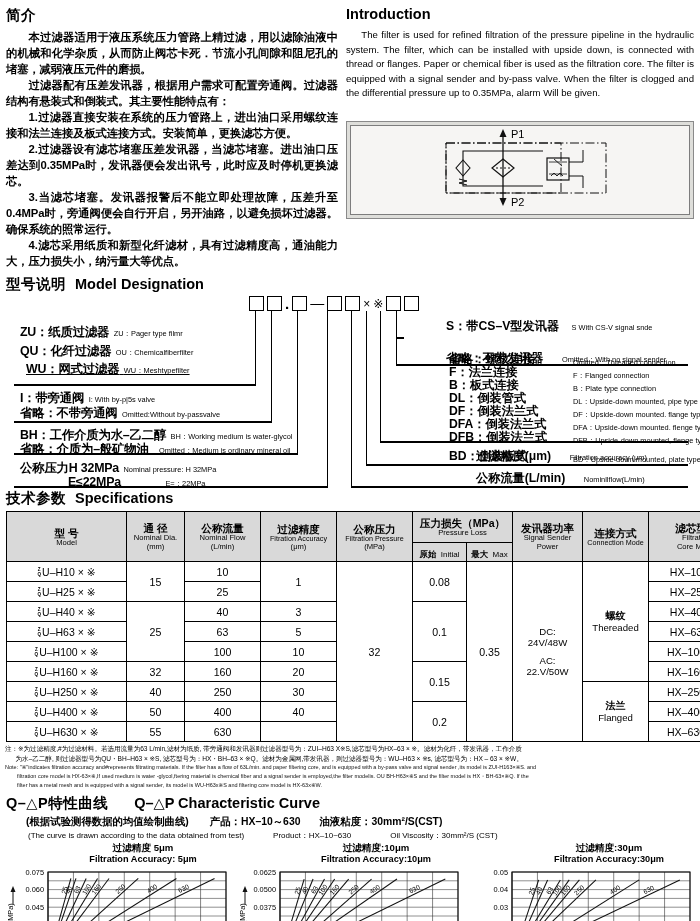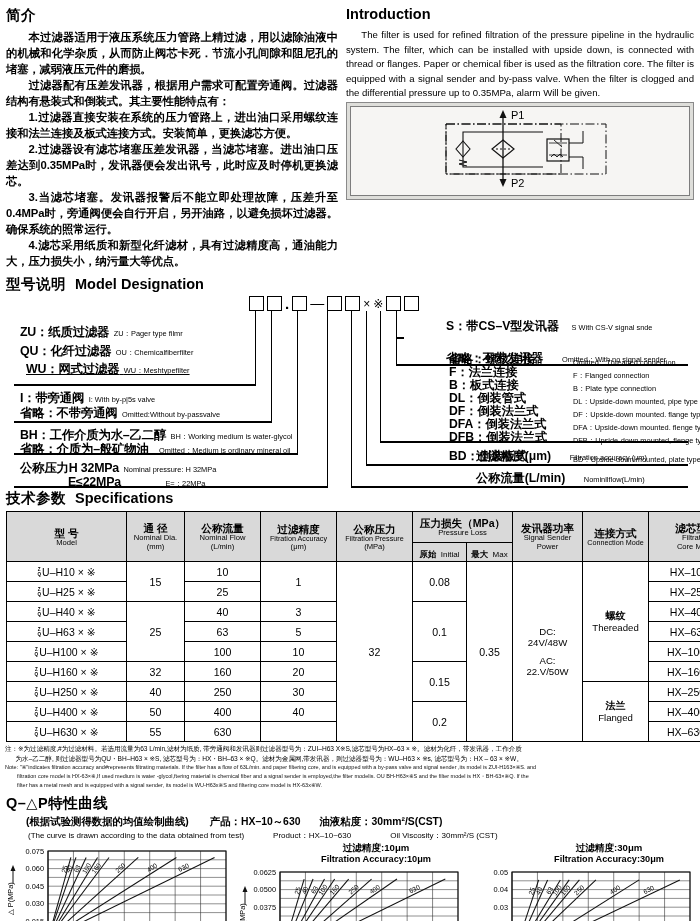--- a/index.html
+++ b/index.html
@@ -24,21 +24,21 @@
     margin:0;font-size:11.3px;line-height:1.42;text-align:justify;
     text-indent:2em;font-weight:bold;letter-spacing:-0.1px;
   }
   .intro-en p{
     margin:0;font-size:9.6px;line-height:1.52;text-align:justify;
     text-indent:1.6em;
   }
 
   
   .diagram-box{
-    margin-top:1px;border:1px solid #8a8a8a;background:#0369a1;
+    margin-top:20px;border:1px solid #8a8a8a;background:#0369a1;
     box-shadow:inset 0 0 0 3px #dededa;padding:3px;
   }
   .diagram-inner{border:1px solid #7d7d7d;background:#f6f5f3;height:88px;position:relative;}
 
   
   .md-wrap{position:relative;margin-top:6px;padding:0 6px;}
   .md-diagram{position:relative;height:190px;margin-top:2px;}
   .boxrow{position:absolute;top:0;left:243px;display:flex;align-items:center;gap:3px;font-size:13px;}
   .sq{width:13px;height:13px;border:1.3px solid #000;display:inline-block;}
   .dotc{font-size:15px;line-height:11px;font-weight:bold;}
@@ -534,35 +534,40 @@
     <div class="note-cn">注：※为过滤精度,#为过滤材料。若选用流量为63 L/min,滤材为纸质, 带旁通阀和发讯器则过滤器型号为：ZUI–H63 X※S,滤芯型号为HX–63 × ※。滤材为化纤，带发讯器，工作介质</div>
     <div class="note-cn" style="text-indent:1.6em;">为水–乙二醇, 则过滤器型号为QU・BH–H63 × ※S, 滤芯型号为：HX・BH–63 × ※Q。滤材为金属网,带发讯器，则过滤器型号为：WU–H63 × ※s, 滤芯型号为：HX – 63 × ※W。</div>
     <div class="note-en">Note: "※"indicates filtration accuracy and#represents filtrating materials. If the filter has a flow of 63L/min. and paper filtering core, and is equipped with a by-pass valve and signal sender ,its model is ZUI-H163×※S.  and</div>
     <div class="note-en" style="text-indent:2.2em;">filtration core model is HX-63×※,If used medium is water -glycol,ftering material is chemical fiber and a signal sender is employed,the filter modelis. OU BH-H63×※S and the filter model is HX・BH-63×※Q. If the</div>
     <div class="note-en" style="text-indent:2.2em;">filter has a metal mesh and is equipped with a signal sender, its model is WU-H63x※S and filtering core model is HX-63x※W.</div>
   </div>
 
   <div class="cv-head">
     <div class="sec-title" style="gap:26px;">
       <span class="h-cn">Q–△P特性曲线</span>
+      <span class="h-en">Q–△P Characteristic Curve</span>
     </div>
     <div class="cv-line2" style="padding-left:20px;margin-top:2px;">
       <span class="cv-sub-cn">(根据试验测得数据的均值绘制曲线)</span>
       <span class="cv-sub-cn" style="margin-left:10px;">产品：HX–10～630</span>
       <span class="cv-sub-cn" style="margin-left:8px;">油液粘度：30mm²/S(CST)</span>
     </div>
     <div class="cv-line3" style="margin-top:1px;">
       <span class="cv-sub-en">(The curve is drawn according to the data obtained from test)</span>
       <span class="cv-sub-en" style="margin-left:18px;">Product：HX–10~630</span>
       <span class="cv-sub-en" style="margin-left:28px;">Oil Viscosity：30mm²/S (CST)</span>
     </div>
   </div>
 
   <div class="charts">
     <div class="chart">
+      <div class="ch-ttl" style="padding-left:50px;">
+        <span class="c1">过滤精度 5μm</span>
+        <span class="c2">Filtration Accuracy: 5μm</span>
+      </div>
       <svg id="svg0" width="232" height="128" viewBox="0 0 232 128">
           <line x1="46" y1="8" x2="46" y2="96" stroke="#333" stroke-width="1.1"></line>
           <text x="46" y="107" font-size="7.6" text-anchor="middle" font-family="Liberation Sans, sans-serif">0</text>
           <line x1="71.42857142857143" y1="8" x2="71.42857142857143" y2="96" stroke="#333" stroke-width="0.6"></line>
           <text x="71.42857142857143" y="107" font-size="7.6" text-anchor="middle" font-family="Liberation Sans, sans-serif">100</text>
           <line x1="96.85714285714286" y1="8" x2="96.85714285714286" y2="96" stroke="#333" stroke-width="0.6"></line>
           <text x="96.85714285714286" y="107" font-size="7.6" text-anchor="middle" font-family="Liberation Sans, sans-serif">200</text>
           <line x1="122.28571428571428" y1="8" x2="122.28571428571428" y2="96" stroke="#333" stroke-width="0.6"></line>
           <text x="122.28571428571428" y="107" font-size="7.6" text-anchor="middle" font-family="Liberation Sans, sans-serif">300</text>
           <line x1="147.71428571428572" y1="8" x2="147.71428571428572" y2="96" stroke="#333" stroke-width="0.6"></line>

